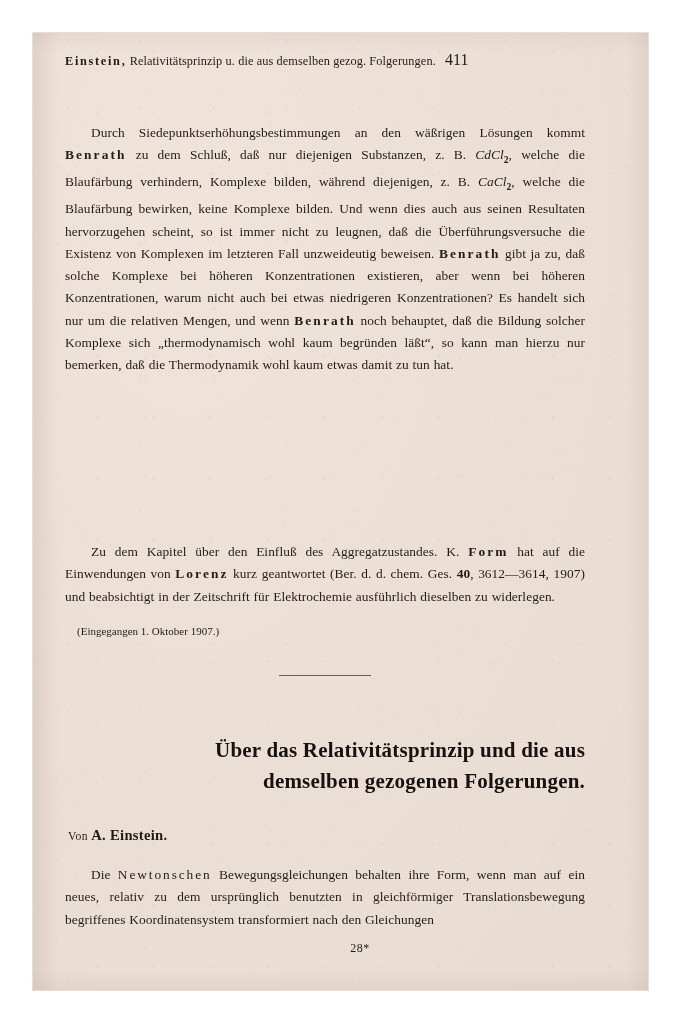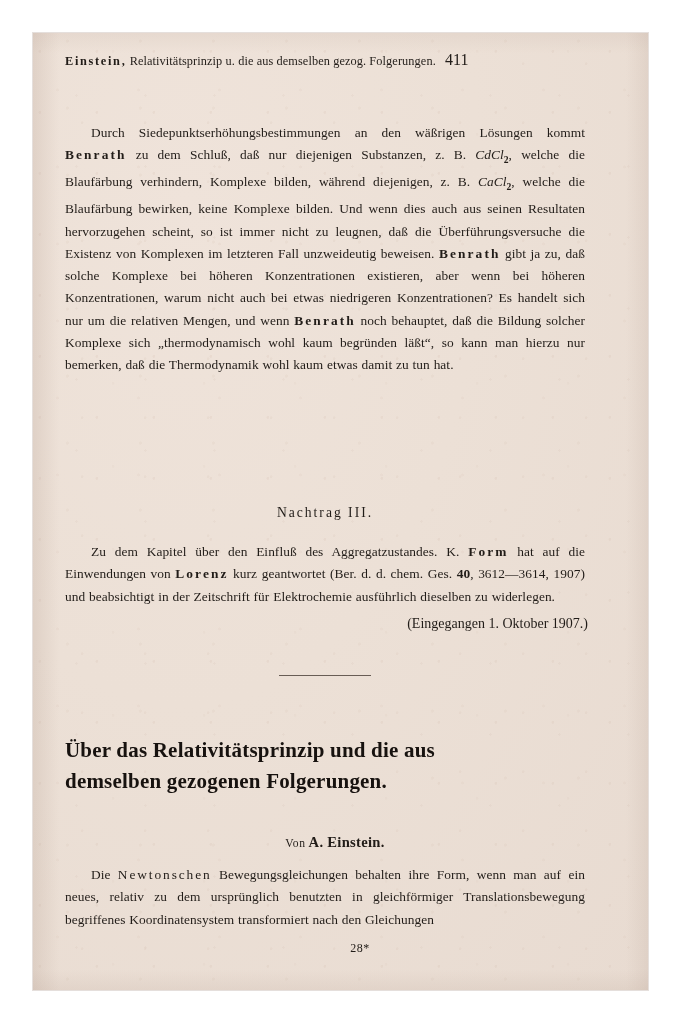--- a/index.html
+++ b/index.html
@@ -110,48 +110,46 @@
   .vol { font-weight: bold; }
 
   .section-head {
     text-align: center;
     font-size: 13.6px;
     letter-spacing: 2.0px;
     margin: 0;
   }
 
   .received {
-    text-align: right;
-    font-size: 14px;
-    margin: 3px;
+    font-size: 11px;
+    margin: 12px;
     padding-right: 6px;
   }
 
   hr.section-rule {
     border: none;
     border-top: 1.6px solid #4a4038;
     width: 92px;
     margin: 0 auto;
     opacity: .82;
   }
 
   h1.article-title {
     margin: 0;
-    text-align: left;
+    text-align: right;
     font-size: 21px;
     line-height: 31px;
     font-weight: bold;
     letter-spacing: .2px;
     color: #17120f;
   }
 
   .byline {
-    text-align: center;
     font-size: 13.6px;
-    margin: 10px;
+    margin: 3px;
   }
   .byline .von {
     font-size: 11.6px;
     letter-spacing: .6px;
   }
   .byline .author {
     font-weight: bold;
     font-size: 14.6px;
     letter-spacing: .3px;
     margin-left: 3px;
@@ -182,21 +180,20 @@
 
     <div class="running-head">
       <span class="rh-name">Einstein,</span>
       <span>Relativitätsprinzip u. die aus demselben gezog. Folgerungen.</span>
       <span class="rh-folio">411</span>
     </div>
 
     <p class="body at" style="top:89px;" id="para-1">Durch Siedepunktserhöhungsbestimmungen an den wäßrigen Lösungen kommt <span class="sp">Benrath</span> zu dem Schluß, daß nur diejenigen Substanzen, z. B. <span class="chem">CdCl<sub>2</sub></span>, welche die Blaufärbung verhindern, Komplexe bilden, während diejenigen, z. B. <span class="chem">CaCl<sub>2</sub></span>, welche die Blaufärbung bewirken, keine Komplexe bilden. Und wenn dies auch aus seinen Resultaten hervorzugehen scheint, so ist immer nicht zu leugnen, daß die Überführungsversuche die Existenz von Komplexen im letzteren Fall unzweideutig beweisen. <span class="sp">Benrath</span> gibt ja zu, daß solche Komplexe bei höheren Konzentrationen existieren, aber wenn bei höheren Konzentrationen, warum nicht auch bei etwas niedrigeren Konzentrationen? Es handelt sich nur um die relativen Mengen, und wenn <span class="sp">Benrath</span> noch behauptet, daß die Bildung solcher Komplexe sich „thermodynamisch wohl kaum begründen läßt“, so kann man hierzu nur bemerken, daß die Thermodynamik wohl kaum etwas damit zu tun hat.</p>
 
 
-    <div class="section-head at" style="top:472px;">Nachtrag III.</div>
 
     <p class="body at" style="top:508px;" id="para-addendum">Zu dem Kapitel über den Einfluß des Aggregatzustandes. K. <span class="sp">Form</span> hat auf die Einwendungen von <span class="sp">Lorenz</span> kurz geantwortet (Ber. d. d. chem. Ges. <span class="vol">40</span>, 3612—3614, 1907) und beabsichtigt in der Zeitschrift für Elektrochemie ausführlich dieselben zu widerlegen.</p>
 
     <div class="received at" style="top:580px;">(Eingegangen 1. Oktober 1907.)</div>
 
     <div class="at" style="top:642px;">
       <hr class="section-rule">
     </div>
 
     <h1 class="article-title at" style="top:702px;">

